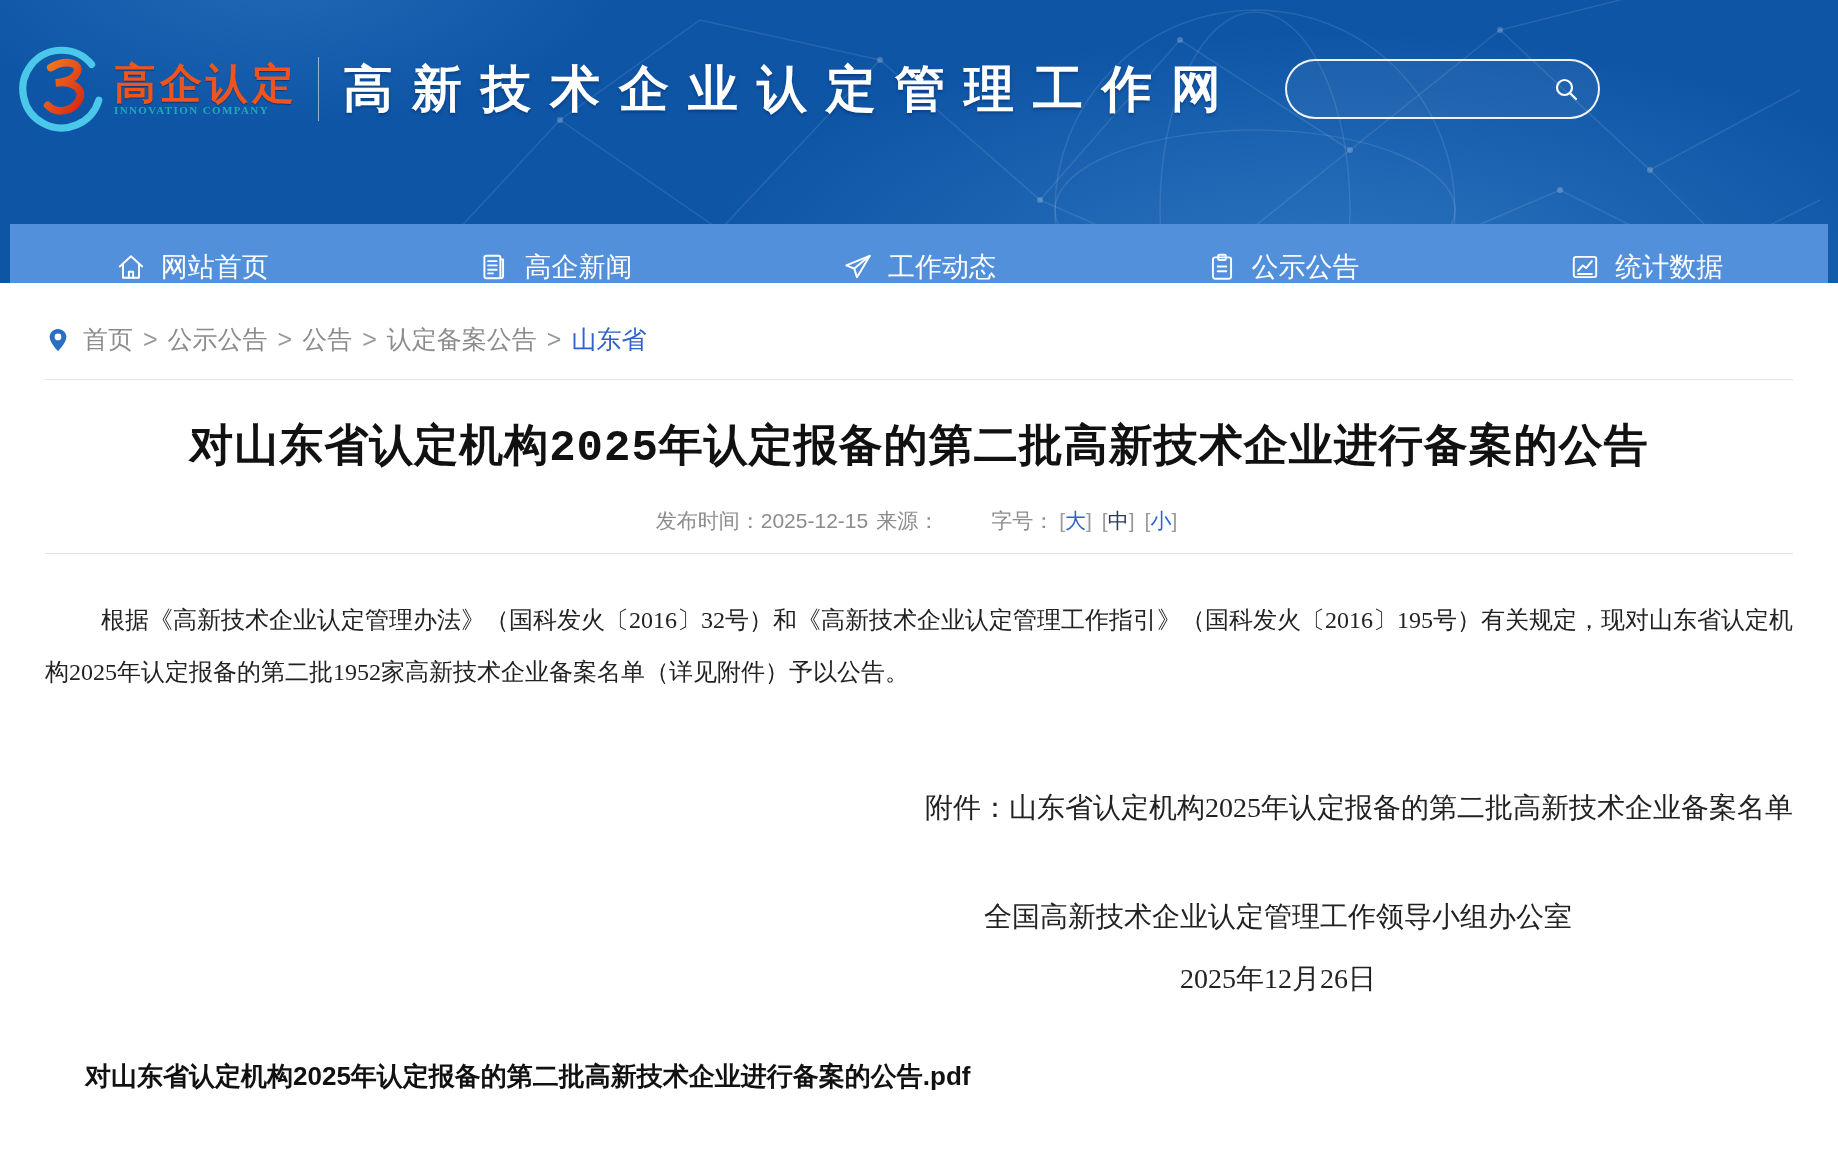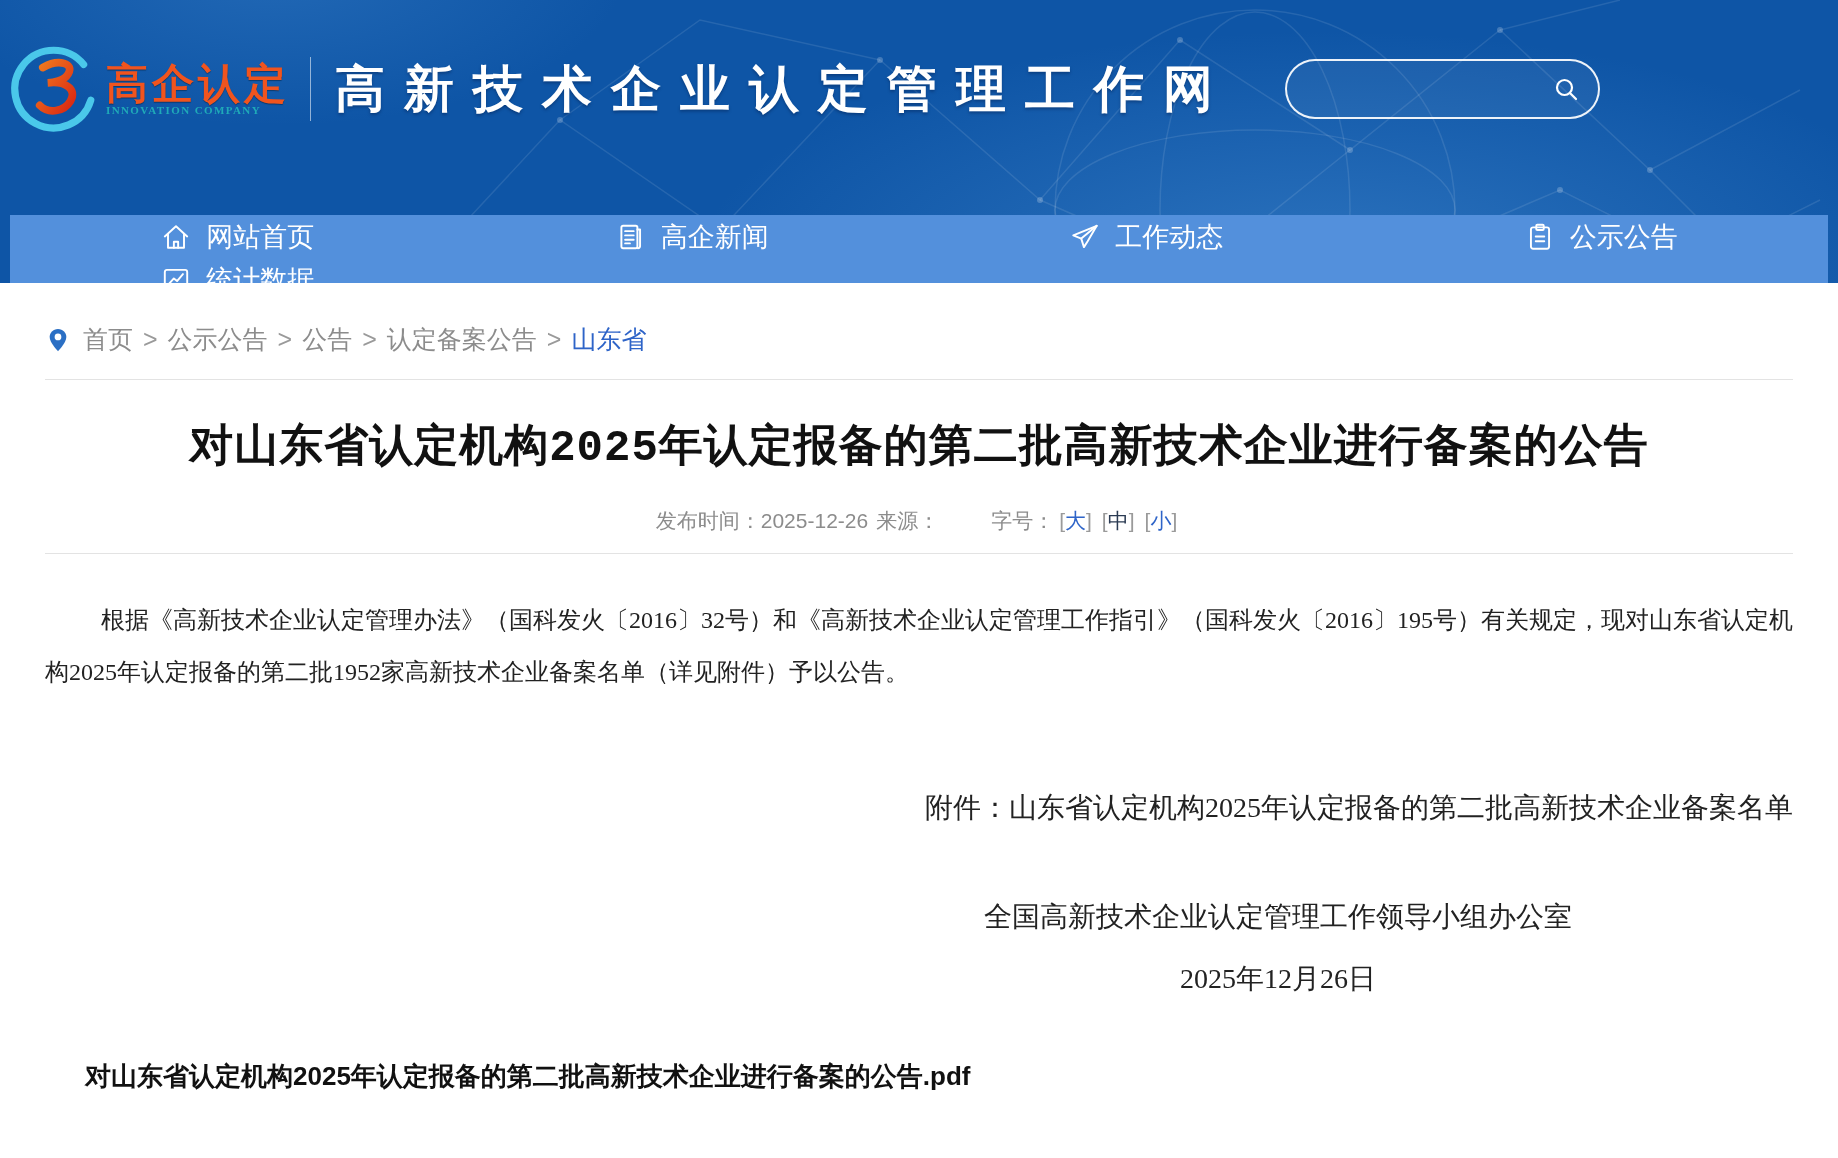--- a/index.html
+++ b/index.html
@@ -25,21 +25,21 @@
       radial-gradient(900px 340px at 72% 95%, rgba(90,160,225,.40), rgba(90,160,225,0) 70%),
       radial-gradient(500px 220px at 15% -10%, rgba(70,140,210,.35), rgba(70,140,210,0) 70%),
       var(--header_bg);
     position:relative;
     overflow:hidden;
   }
   .hero-texture{position:absolute;inset:0;pointer-events:none;}
   .header-row{
     position:relative;z-index:2;
     height:206px;display:flex;align-items:center;
-    padding:0 0 28px 6px;
+    padding:0 0 28px 14px;
   }
   .logo{display:flex;align-items:center;gap:6px;cursor:pointer;}
   .logo-text{display:flex;flex-direction:column;line-height:1;}
   .logo-title{
     font-size:42px;font-weight:bold;color:var(--logo_orange);
     font-family:"Liberation Sans",sans-serif;letter-spacing:4px;
     text-shadow:0 1px 1px rgba(0,0,0,.35);
   }
   .logo-sub{
     margin-top:0;font-size:11px;font-weight:bold;color:var(--logo_teal);
@@ -59,22 +59,22 @@
   }
   .search input{
     flex:1;min-width:0;background:transparent;border:none;outline:none;
     color:#fff;font-size:20px;padding:0 8px 0 24px;
   }
   .search-btn{margin-right:18px;display:flex;align-items:center;cursor:pointer;background:none;border:none;}
 
   
   .nav{
     position:relative;z-index:2;
-    height:86px;margin:9px 10px;background:var(--nav_bg);
-    display:grid;grid-template-columns:repeat(4,1fr);
+    height:86px;margin:18px 10px;background:var(--nav_bg);
+    display:grid;grid-template-columns:repeat(5,1fr);
   }
   .nav-item{
     display:flex;align-items:center;justify-content:center;gap:14px;
     color:#fff;font-size:27px;cursor:pointer;white-space:nowrap;
   }
   .nav-item svg{display:block;}
 
   
   .content{padding:0 45px;}
   .breadcrumb{
@@ -265,21 +265,21 @@
       <span class="crumb-sep">&gt;</span>
       <span class="crumb-current">山东省</span>
     </div>
 
     <div class="content-divider d1"></div>
 
     <h1 class="article-title">对山东省认定机构2025年认定报备的第二批高新技术企业进行备案的公告</h1>
 
     <div class="meta">
       <span>发布时间：</span>
-      <span>2025-12-26</span>
+      <span>2025-12-15</span>
       <span class="sp"></span>
       <span>来源：</span>
       <span class="m-gap"></span>
       <span>字号：</span>
       <span class="size-group"><span class="bracket">[</span><span class="size-link">大</span><span class="bracket">]</span></span>
       <span class="size-group"><span class="bracket">[</span><span class="size-current">中</span><span class="bracket">]</span></span>
       <span class="size-group"><span class="bracket">[</span><span class="size-link">小</span><span class="bracket">]</span></span>
     </div>
 
     <div class="content-divider d2"></div>

